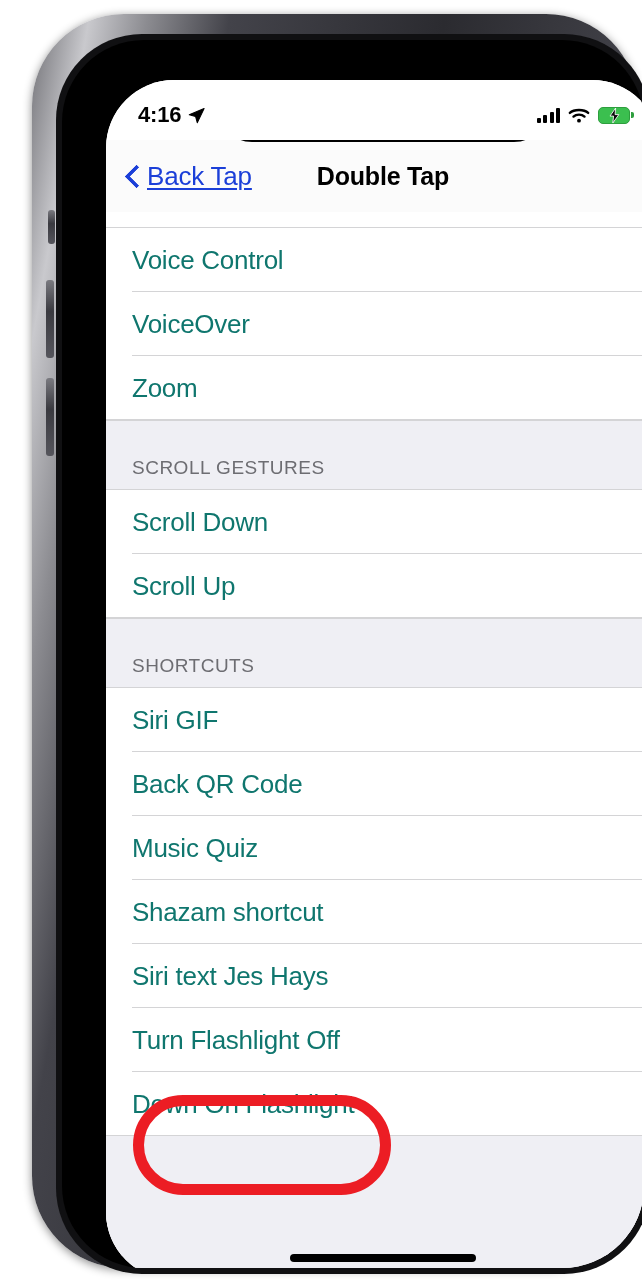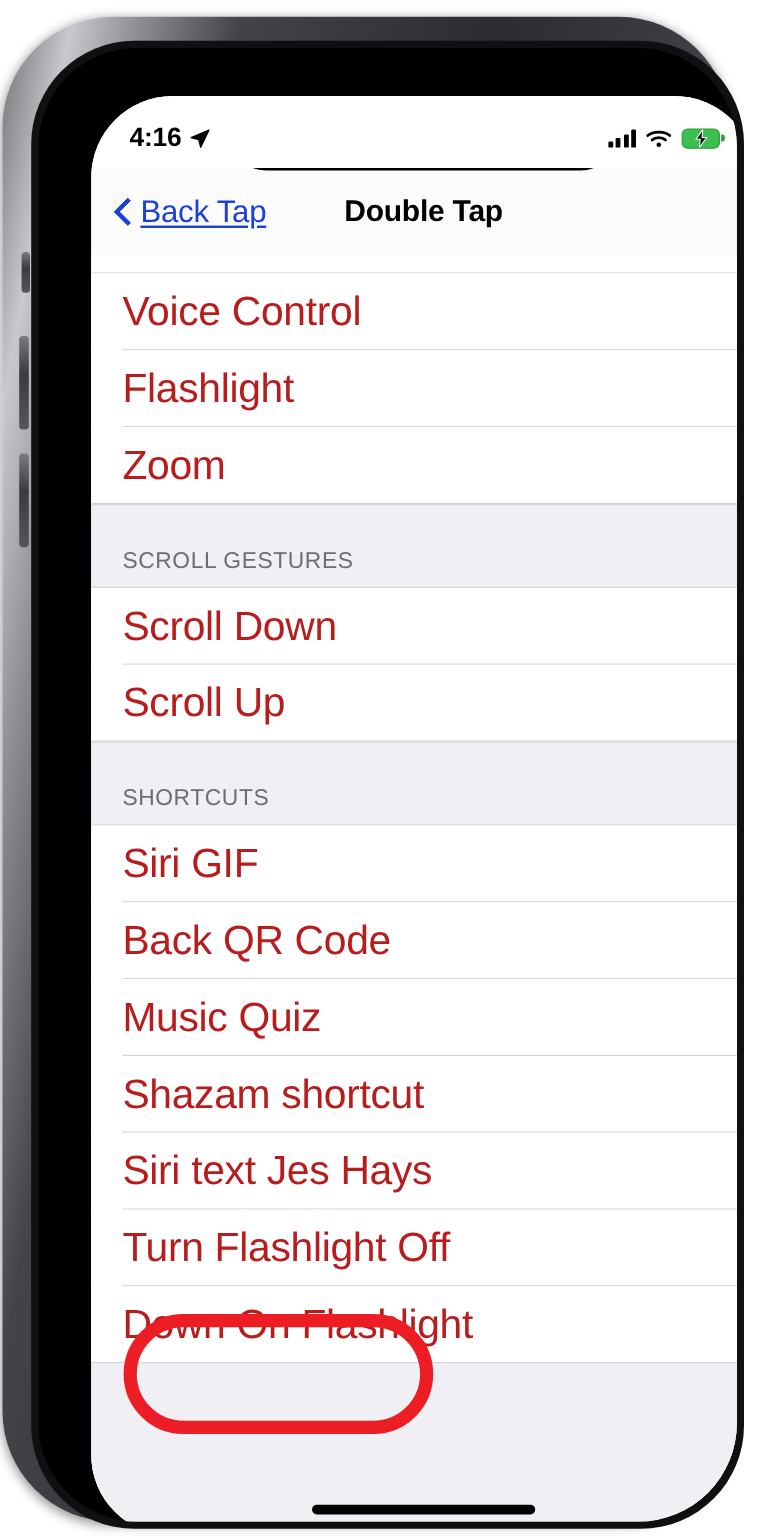--- a/index.html
+++ b/index.html
@@ -12,21 +12,21 @@
     height: 1280px;
     font-family: "Liberation Sans", sans-serif;
     -webkit-font-smoothing: antialiased;
     overflow: hidden;
     position: relative;
   }
 
   
   .phone-outer {
     position: absolute;
-    left: 2px;
+    left: 32px;
     top: 14px;
     width: 606px;
     height: 1254px;
     border-radius: 92px;
     background: linear-gradient(100deg, #6e6e73 0%, #c9c9cd 7%, #8c8c91 14%,
                 #43434a 24%, #2b2b30 50%, #43434a 76%, #8c8c91 86%,
                 #c9c9cd 93%, #6e6e73 100%);
     box-shadow: 0 2px 10px rgba(0,0,0,0.45);
   }
   .phone-mid {
@@ -255,22 +255,22 @@
   }
   .row::after {
     content: "";
     position: absolute;
     left: 26px; right: 0; bottom: 0;
     height: 1px;
     background: #d4d4d6;
   }
   .row.last::after { left: 0; }
   .row-label {
-    font-size: 34px;
-    color: #b91c1c;
+    font-size: 26px;
+    color: #0f766e;
     letter-spacing: -0.25px;
   }
   .section-header {
     height: 70px;
     background: #efeff4;
     display: flex;
     align-items: flex-end;
     padding: 0 0 10px 26px;
     box-sizing: border-box;
     border-top: 1px solid #d4d4d6;
@@ -370,21 +370,21 @@
 
       <div class="list-scroll">
 
         <div class="partial-row"></div>
 
         <div class="section">
           <div class="row">
             <span class="row-label">Voice Control</span>
           </div>
           <div class="row">
-            <span class="row-label">Flashlight</span>
+            <span class="row-label">VoiceOver</span>
           </div>
           <div class="row last">
             <span class="row-label">Zoom</span>
           </div>
         </div>
 
         <div class="section-header">
           <span class="section-header-label">SCROLL GESTURES</span>
         </div>
 

